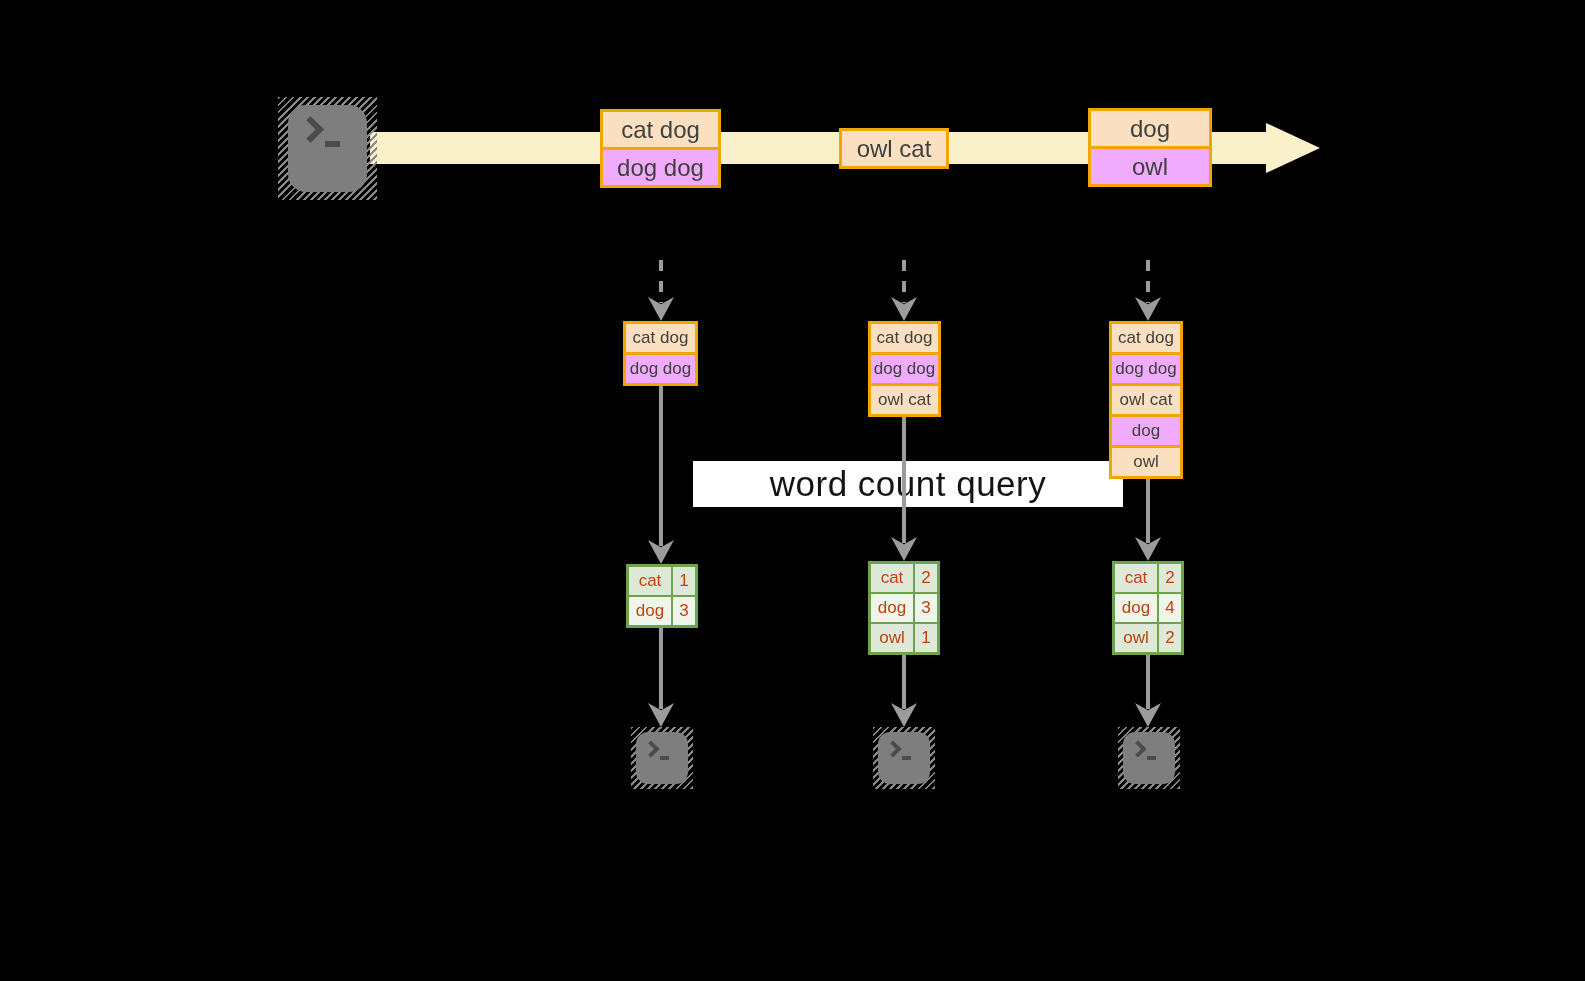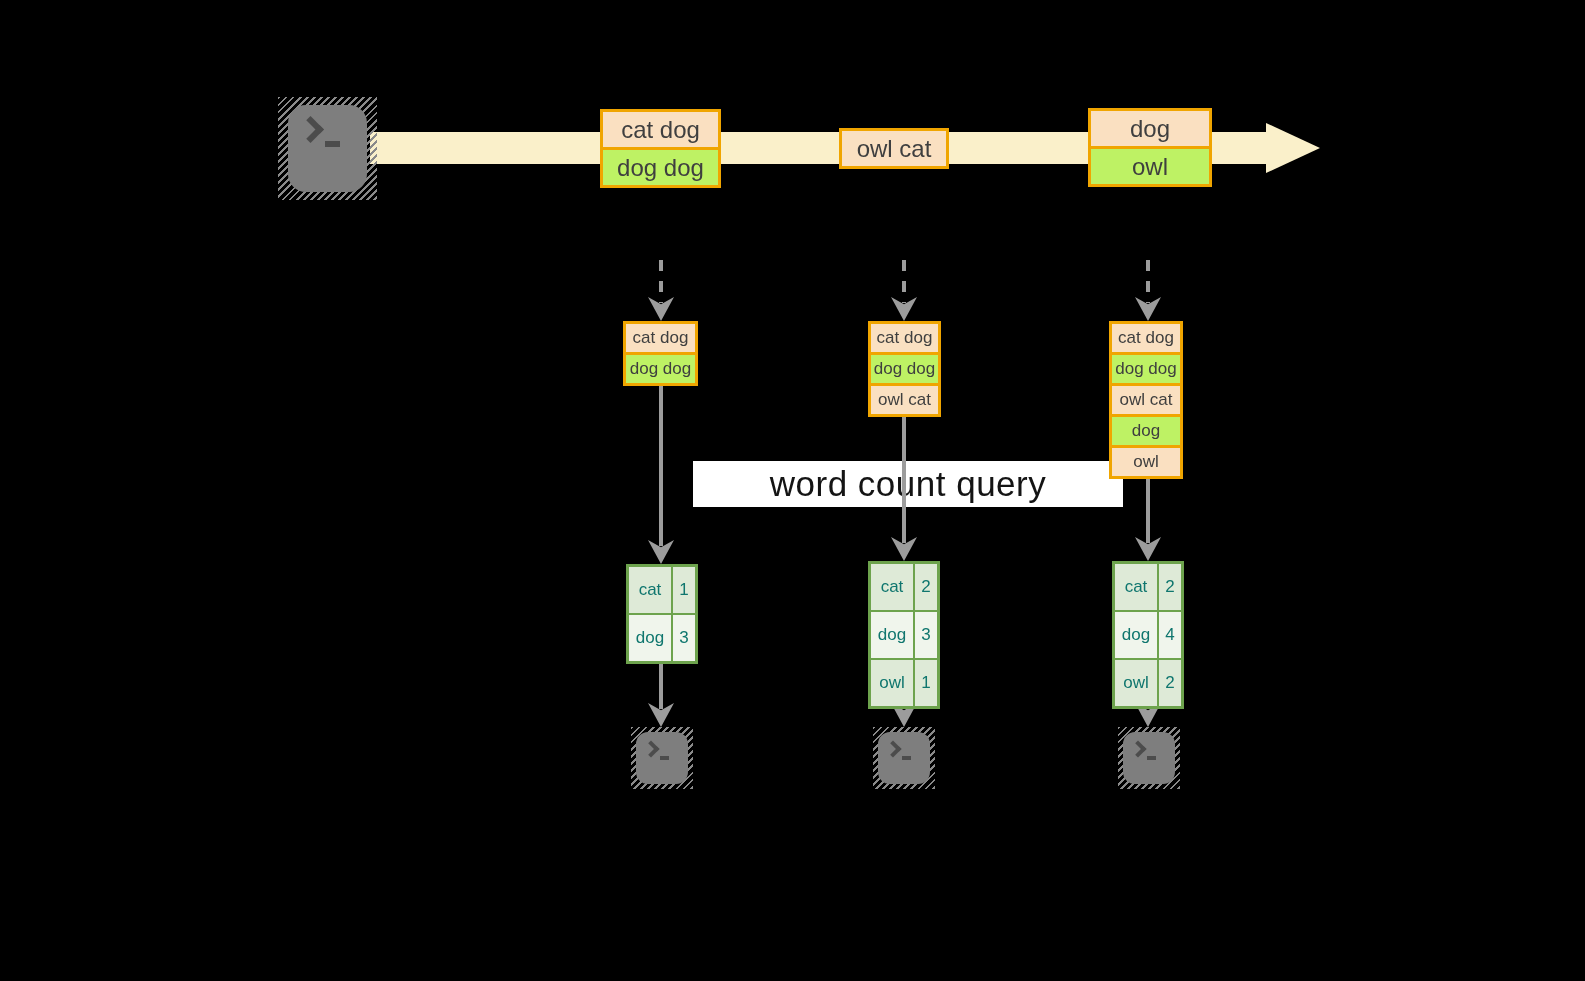--- a/index.html
+++ b/index.html
@@ -10,28 +10,28 @@
   
   .band{left:370px;top:132px;width:896px;height:32px;background:#FAF0CA;z-index:1;}
   .band-head{left:1266px;top:123px;width:0;height:0;z-index:1;
              border-top:25px solid transparent;border-bottom:25px solid transparent;
              border-left:54px solid #FAF0CA;}
 
   
   .obox{border:3px solid #F0A500;background:#F0A500;display:flex;flex-direction:column;gap:3px;z-index:3;}
   .ocell{display:flex;align-items:center;justify-content:center;color:#3F3F3F;}
   .ocell.dark{background:#FAE0C1;}
-  .ocell.light{background:#bef264;}
+  .ocell.light{background:#f0abfc;}
   .obox.big .ocell{height:35px;font-size:24px;}
   .obox.small .ocell{height:28px;font-size:17px;}
 
   
   .gtable{border:3px solid #6DA34D;background:#6DA34D;display:flex;flex-direction:column;gap:2px;z-index:3;}
   .grow{display:flex;gap:2px;}
-  .gcell{display:flex;align-items:center;justify-content:center;height:46px;font-size:17px;color:#0f766e;}
+  .gcell{display:flex;align-items:center;justify-content:center;height:28px;font-size:17px;color:#c2410c;}
   .gword{width:42px;}
   .gcount{width:22px;}
   .grow.dark .gcell{background:#DEEAD7;}
   .grow.light .gcell{background:#F0F5EC;}
 
   
   .varrow{position:absolute;width:26px;z-index:2;}
   .shaft{position:absolute;left:50%;transform:translateX(-50%);top:0;width:4px;height:calc(100% - 18px);background:#9C9C9C;}
   .shaft.dashed{background:repeating-linear-gradient(180deg,#9C9C9C 0 11px,transparent 11px 21px);}
   .vhead{position:absolute;left:0;bottom:0;width:26px;height:24px;background:#9C9C9C;

